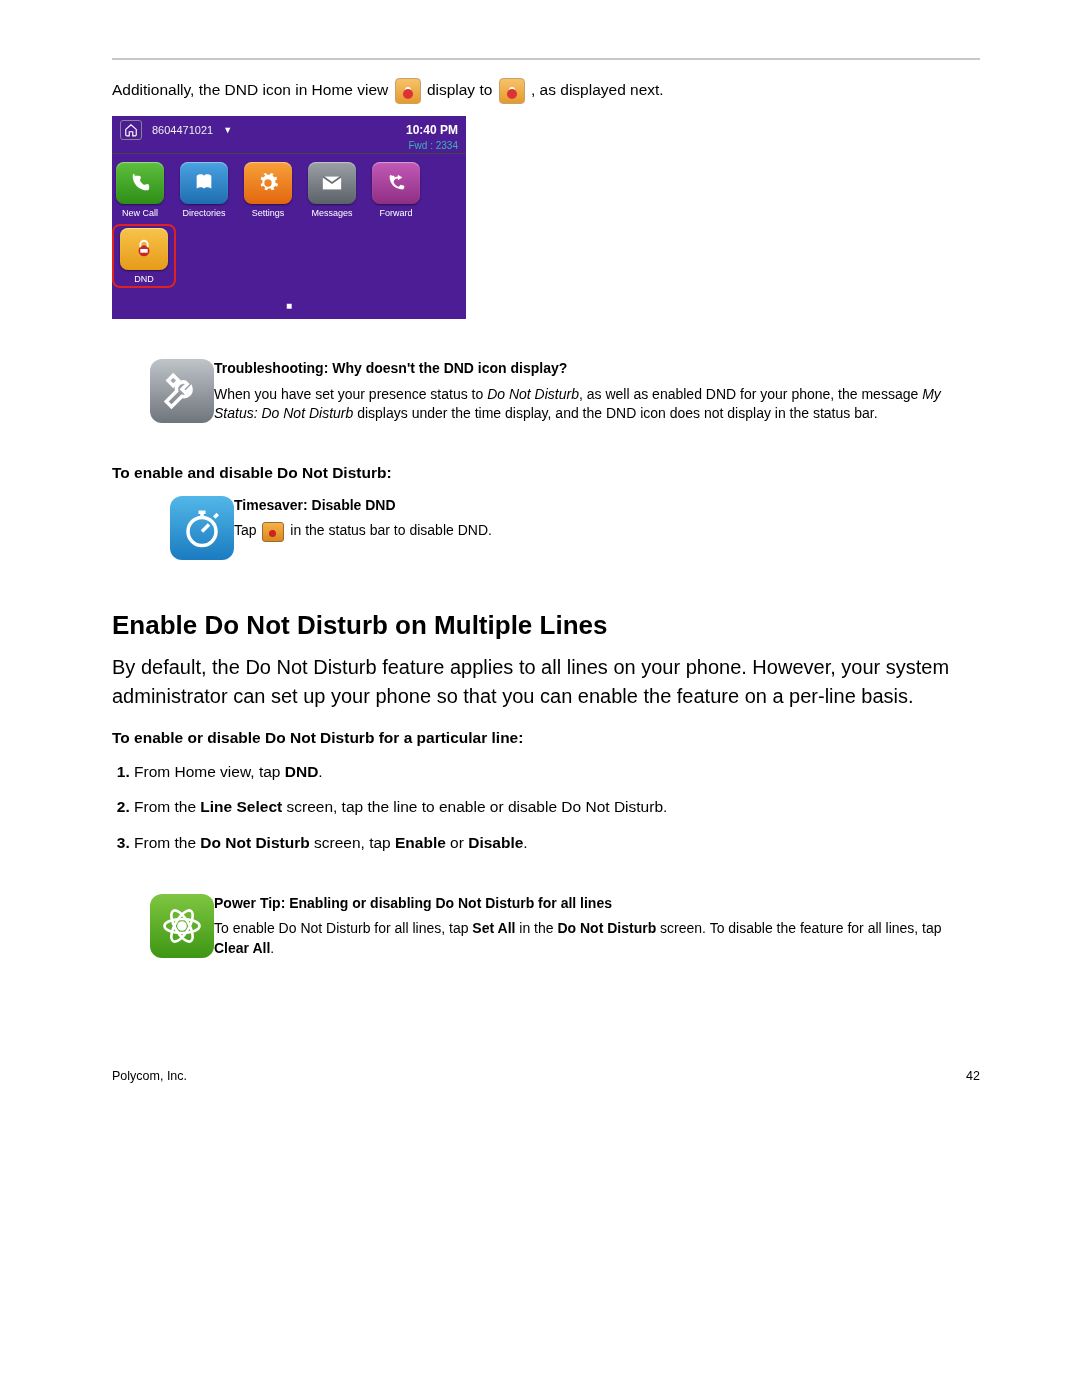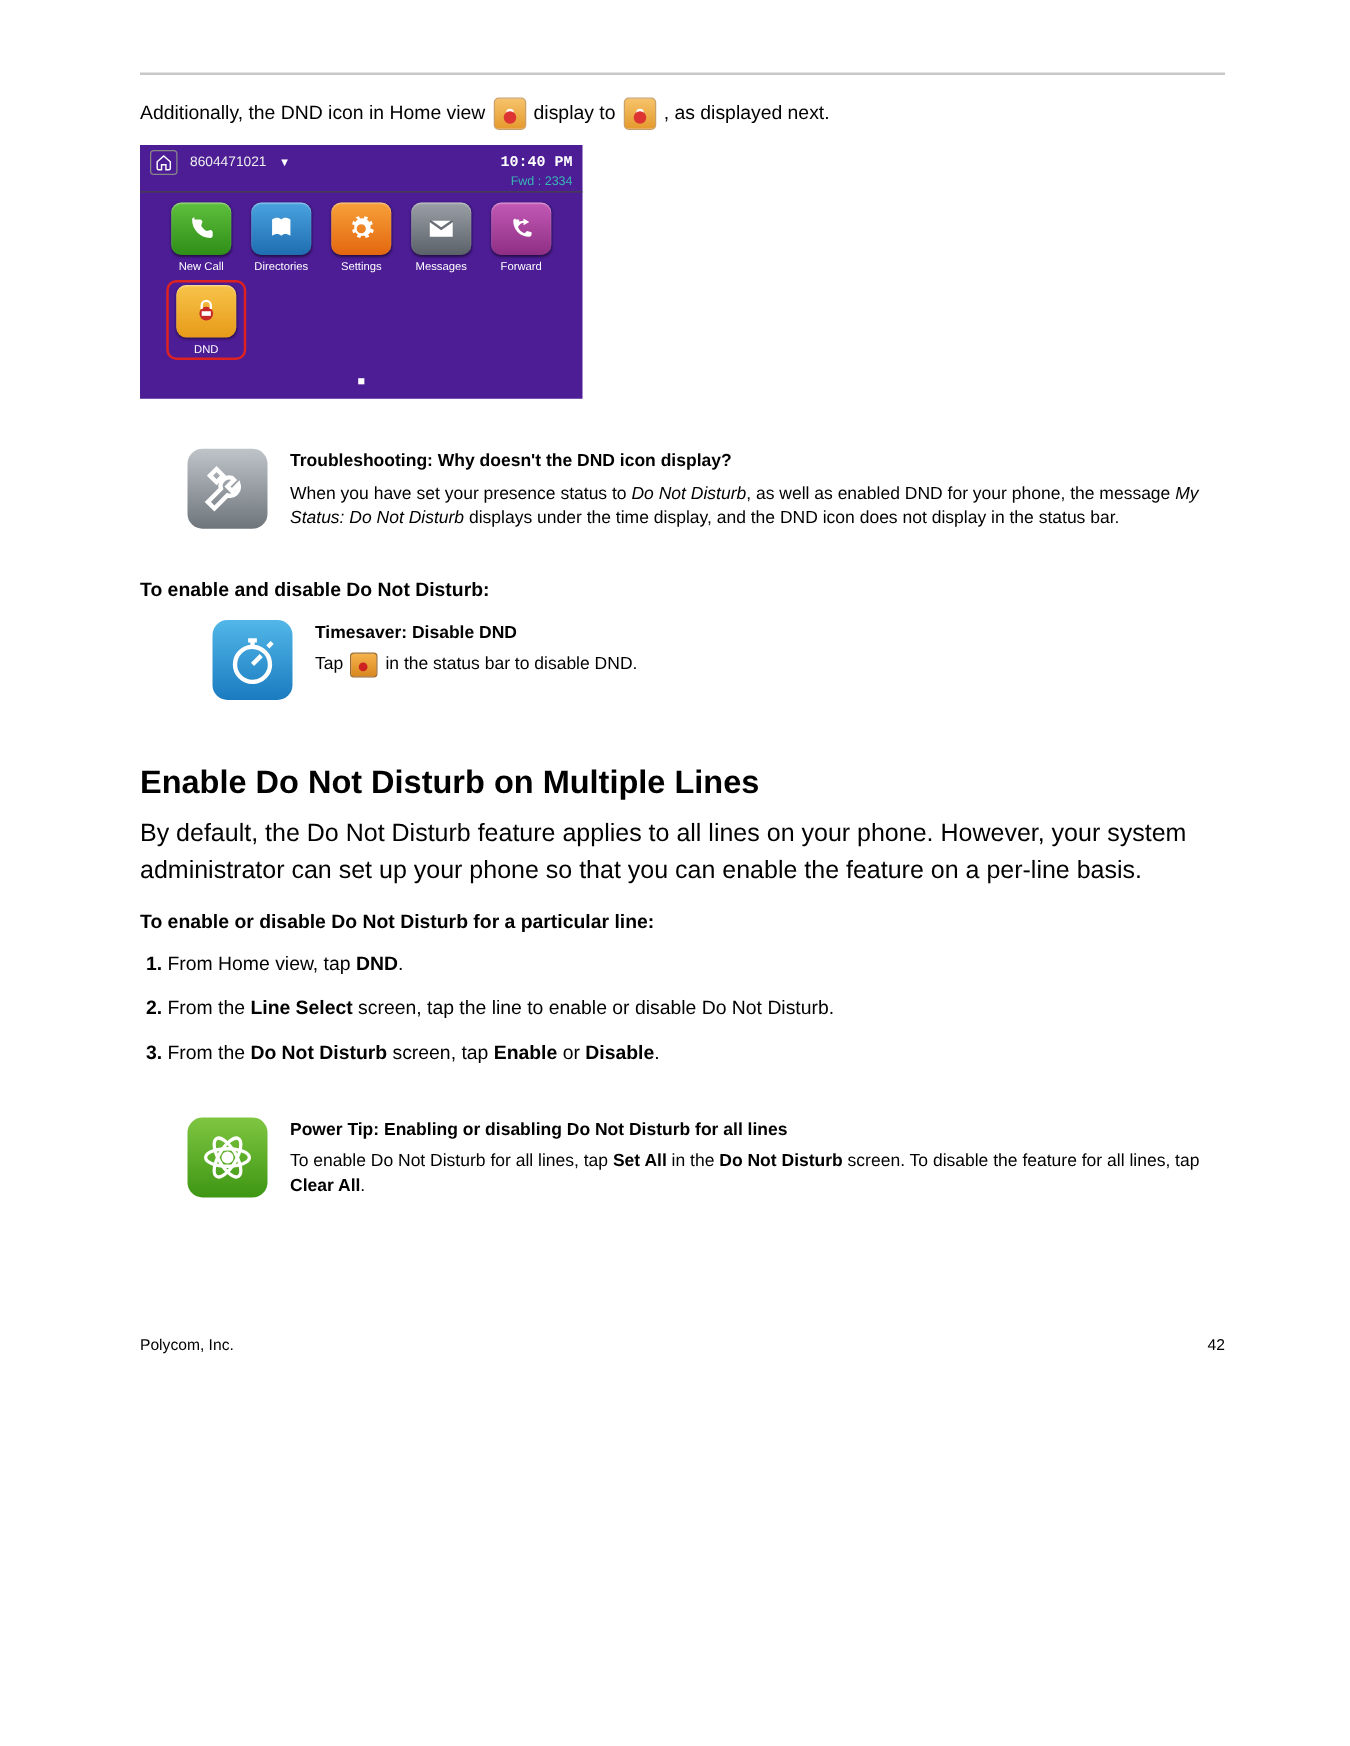--- a/index.html
+++ b/index.html
@@ -69,31 +69,31 @@
   }
   .phone-bar .ext {
     flex: 0 0 auto;
     color: #eee;
   }
   .phone-bar .caret {
     margin-left: 10px;
     font-size: 9px;
   }
   .phone-bar .spacer { flex: 1; }
-  .phone-bar .time { color: #fff; font-weight: bold; font-size: 12px; font-family: Liberation Mono, monospace;}
+  .phone-bar .time { color: #fff; font-weight: bold; font-size: 12px;}
   .phone-sub {
     text-align: right;
     font-size: 10px;
     color: #39b6b6;
     padding: 0 8px 2px 0;
     margin-top: -2px;
   }
   .phone-divider { height:1px; background:#444; margin:0; }
   .phone-grid {
-    padding: 8px 8px 4px 21px;
+    padding: 8px 8px 4px 0;
   }
   .phone-row { display:flex; gap: 8px; margin-bottom:6px; }
   .app-tile {
     width: 56px;
     text-align:center;
   }
   .app-tile .tile-box {
     width: 48px; height: 42px;
     margin: 0 auto 4px auto;
     border-radius: 8px;
@@ -117,21 +117,20 @@
   }
   .phone-dots {
     text-align:center;
     padding: 2px 0 8px 0;
     color:#fff;
     font-size: 10px;
   }
   
   .callout {
     display:flex;
-    gap: 18px;
     margin: 0 0 40px 38px;
     align-items:flex-start;
   }
   .callout .badge {
     width: 64px; height: 64px;
     border-radius: 12px;
     display:flex; align-items:center; justify-content:center;
     font-size: 34px;
     color:#fff;
     flex-shrink:0;

